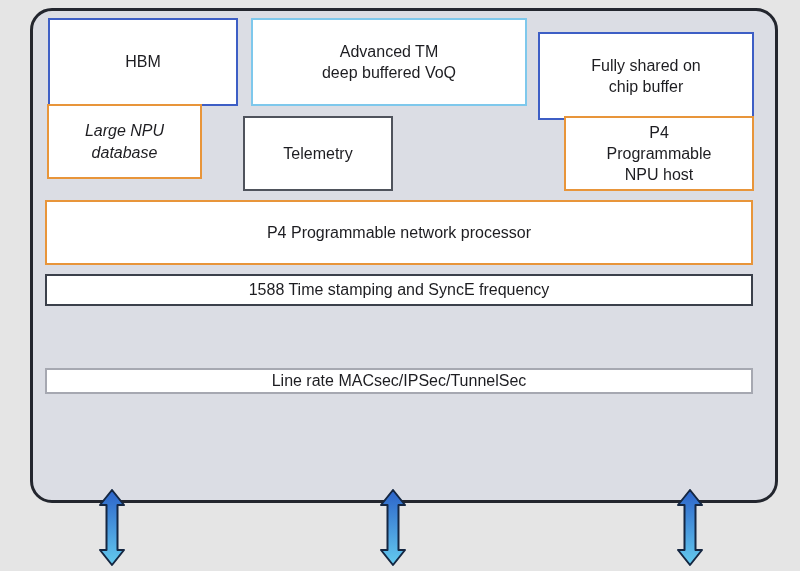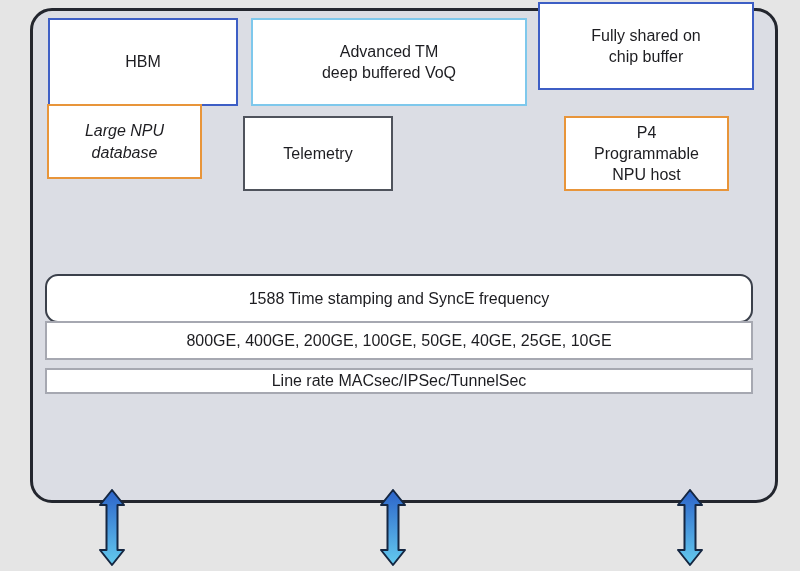--- a/index.html
+++ b/index.html
@@ -49,27 +49,27 @@
   .v-lightblue { border: 2px solid #7ec8ec; }
   .v-orange    { border: 2px solid #e8953a; }
   .v-gray      { border: 2px solid #4f535c; }
   .v-dark      { border: 3px solid #1c2330; }
   .v-darkrow   { border: 2px solid #3b404b; }
   .v-lightrow  { border: 2px solid #a6a8b1; }
 
   
   .pos-hbm        { left: 48px;  top: 18px;  width: 190px; height: 88px; }
   .pos-advtm      { left: 251px; top: 18px;  width: 276px; height: 88px; }
-  .pos-sharedbuf  { left: 538px; top: 2px;  width: 216px; height: 88px; }
+  .pos-sharedbuf  { left: 538px; top: 32px;  width: 216px; height: 88px; }
   .pos-npudb      { left: 47px;  top: 104px; width: 155px; height: 75px; font-style: italic; }
   .pos-telemetry  { left: 243px; top: 116px; width: 150px; height: 75px; text-align: right; }
   .pos-counters   { left: 400px; top: 116px; width: 157px; height: 75px; }
-  .pos-npuhost    { left: 564px; top: 116px; width: 165px; height: 75px; }
+  .pos-npuhost    { left: 564px; top: 116px; width: 190px; height: 75px; }
   .pos-netproc    { left: 45px;  top: 200px; width: 708px; height: 65px; }
-  .pos-timing     { left: 45px;  top: 274px; width: 708px; height: 49px; border-radius: 13px; }
+  .pos-timing     { left: 45px;  top: 274px; width: 708px; height: 32px; }
   .pos-rates      { left: 45px;  top: 321px; width: 708px; height: 39px; }
   .pos-macsec     { left: 45px;  top: 368px; width: 708px; height: 26px; }
   .pos-interfaces { left: 45px;  top: 415px; width: 708px; height: 65px; }
 
   .arrow {
     position: absolute;
     width: 30px;
     height: 78px;
     z-index: 5;
   }
@@ -109,25 +109,25 @@
   </div>
   <div class="box v-gray pos-telemetry">
     <span>Telemetry</span>
   </div>
   <div class="box v-orange pos-npuhost">
     <span>P4
 Programmable
 NPU host</span>
   </div>
 
+  <div class="box v-orange pos-netproc">
+    <span>P4 Programmable network processor</span>
+  </div>
   <div class="box v-darkrow pos-timing">
     <span>1588 Time stamping and SyncE frequency</span>
-  </div>
-  <div class="box v-lightrow pos-rates">
-    <span>800GE, 400GE, 200GE, 100GE, 50GE, 40GE, 25GE, 10GE</span>
   </div>
   <div class="box v-lightrow pos-macsec">
     <span>Line rate MACsec/IPSec/TunnelSec</span>
   </div>
 
   <svg class="svg-defs" aria-hidden="true">
     <defs>
       <linearGradient id="arrowGrad" x1="0" y1="0" x2="0" y2="1">
         <stop offset="0" stop-color="#2c63c9"></stop>
         <stop offset="1" stop-color="#64cbef"></stop>

